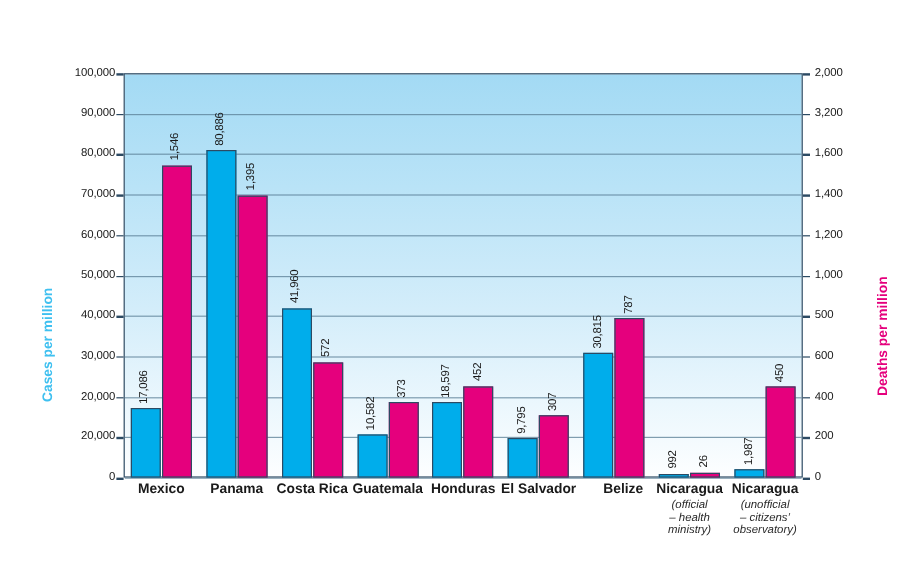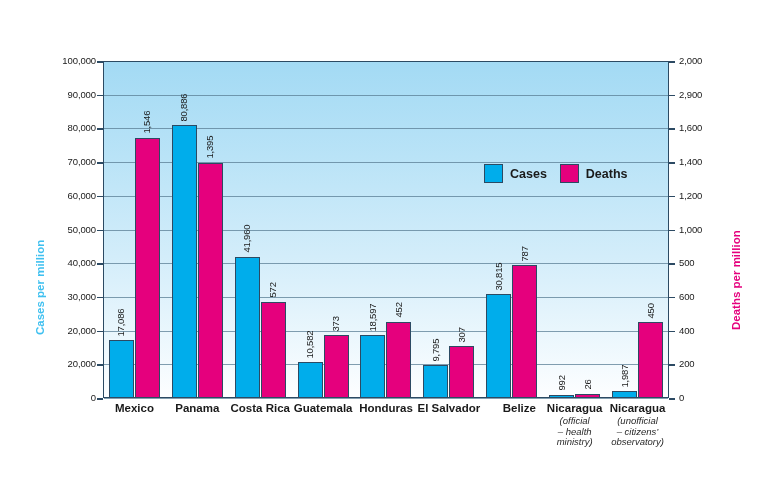--- a/index.html
+++ b/index.html
@@ -118,21 +118,21 @@
       <div class="ytick-r" style="top: 258.2px;">500</div>
       <div class="tickmark-r" style="top: 263.2px;"></div>
       <div class="ytick-r" style="top: 224.5px;">1,000</div>
       <div class="tickmark-r" style="top: 229.5px;"></div>
       <div class="ytick-r" style="top: 190.8px;">1,200</div>
       <div class="tickmark-r" style="top: 195.8px;"></div>
       <div class="ytick-r" style="top: 157.1px;">1,400</div>
       <div class="tickmark-r" style="top: 162.1px;"></div>
       <div class="ytick-r" style="top: 123.4px;">1,600</div>
       <div class="tickmark-r" style="top: 128.4px;"></div>
-      <div class="ytick-r" style="top: 89.7px;">2,900</div>
+      <div class="ytick-r" style="top: 89.7px;">3,200</div>
       <div class="tickmark-r" style="top: 94.7px;"></div>
       <div class="ytick-r" style="top: 56px;">2,000</div>
       <div class="tickmark-r" style="top: 61px;"></div>
     </div>
 
   <div class="plot-frame">
       <div class="gridline" style="top: 32.7px;"></div>
       <div class="gridline" style="top: 66.4px;"></div>
       <div class="gridline" style="top: 100.1px;"></div>
       <div class="gridline" style="top: 133.8px;"></div>
@@ -213,24 +213,14 @@
 – health
 ministry)</span></div>
       <div class="cat" style="left: 497.111px; width: 74.8889px;"><span>Nicaragua</span><span class="sub" style="white-space: pre-line;">(unofficial
 – citizens’
 observatory)</span></div>
     </div>
 
   <div class="axis-title" id="axis-title-left">Cases per million</div>
   <div class="axis-title" id="axis-title-right">Deaths per million</div>
 
-  <div class="legend">
-    <div class="legend-item">
-      <span class="legend-swatch cases"></span>
-      <span class="legend-label">Cases</span>
-    </div>
-    <div class="legend-item">
-      <span class="legend-swatch deaths"></span>
-      <span class="legend-label">Deaths</span>
-    </div>
-  </div>
 
 </div>
 
 </body></html>

